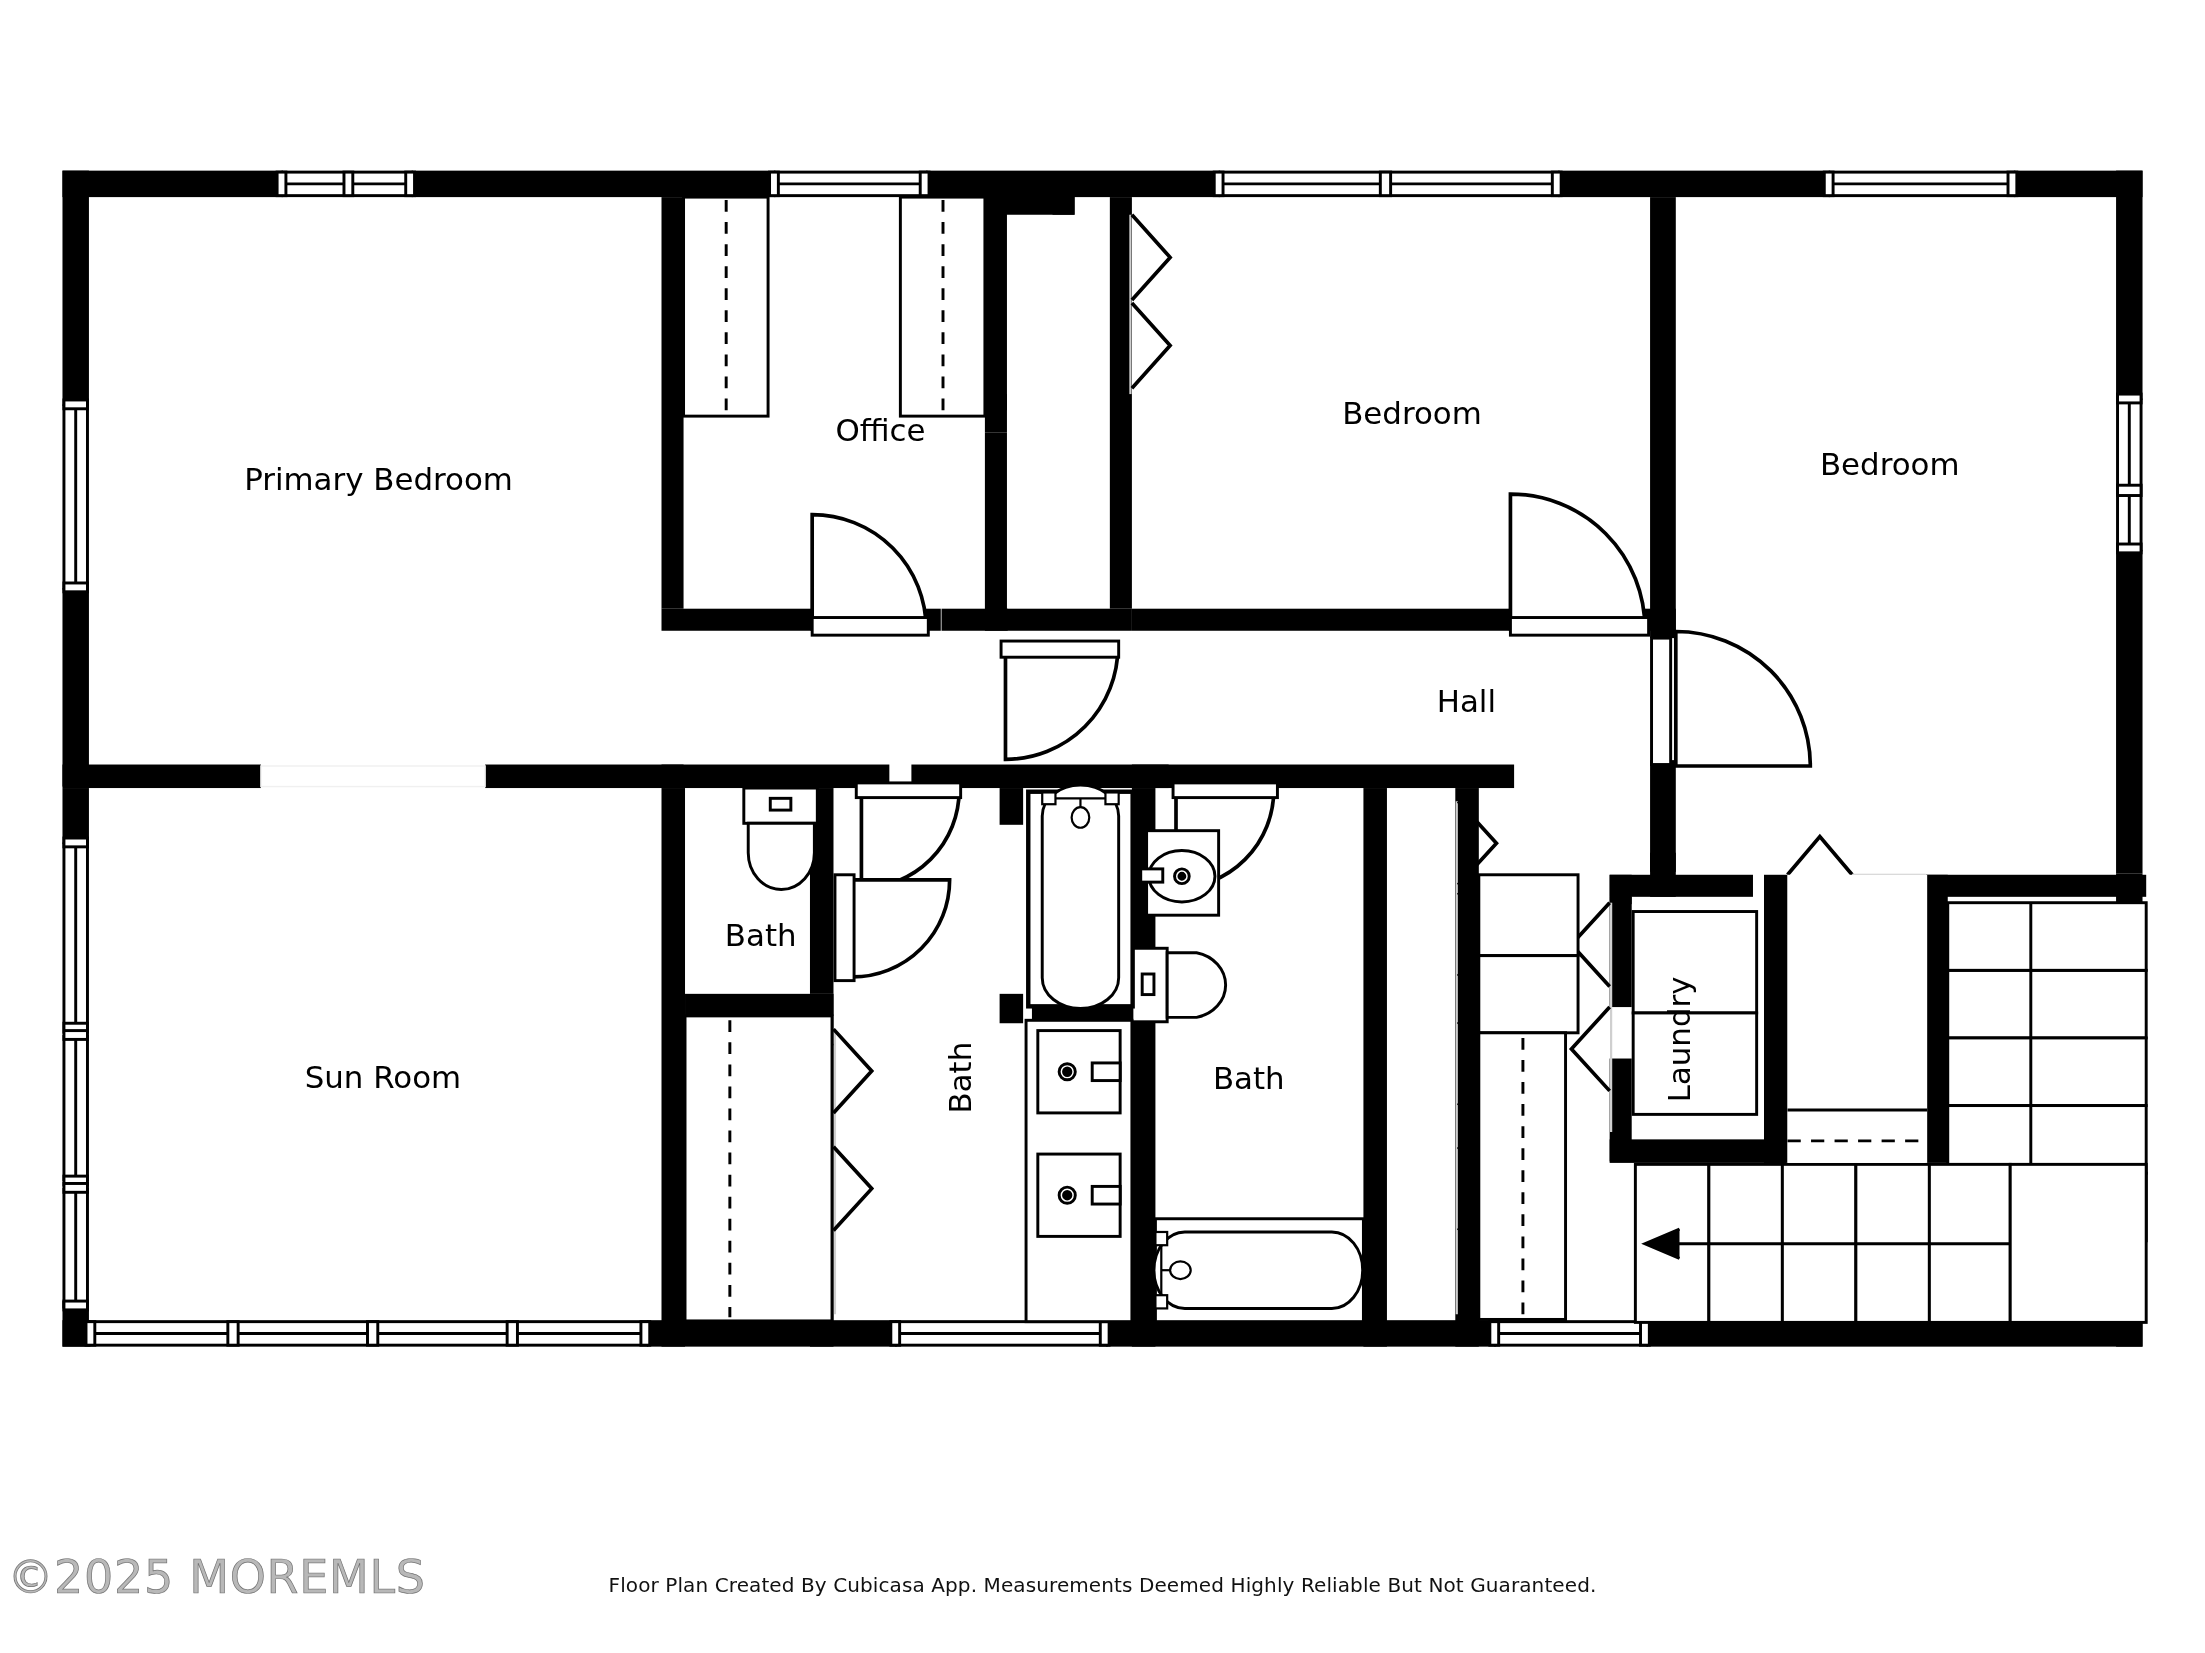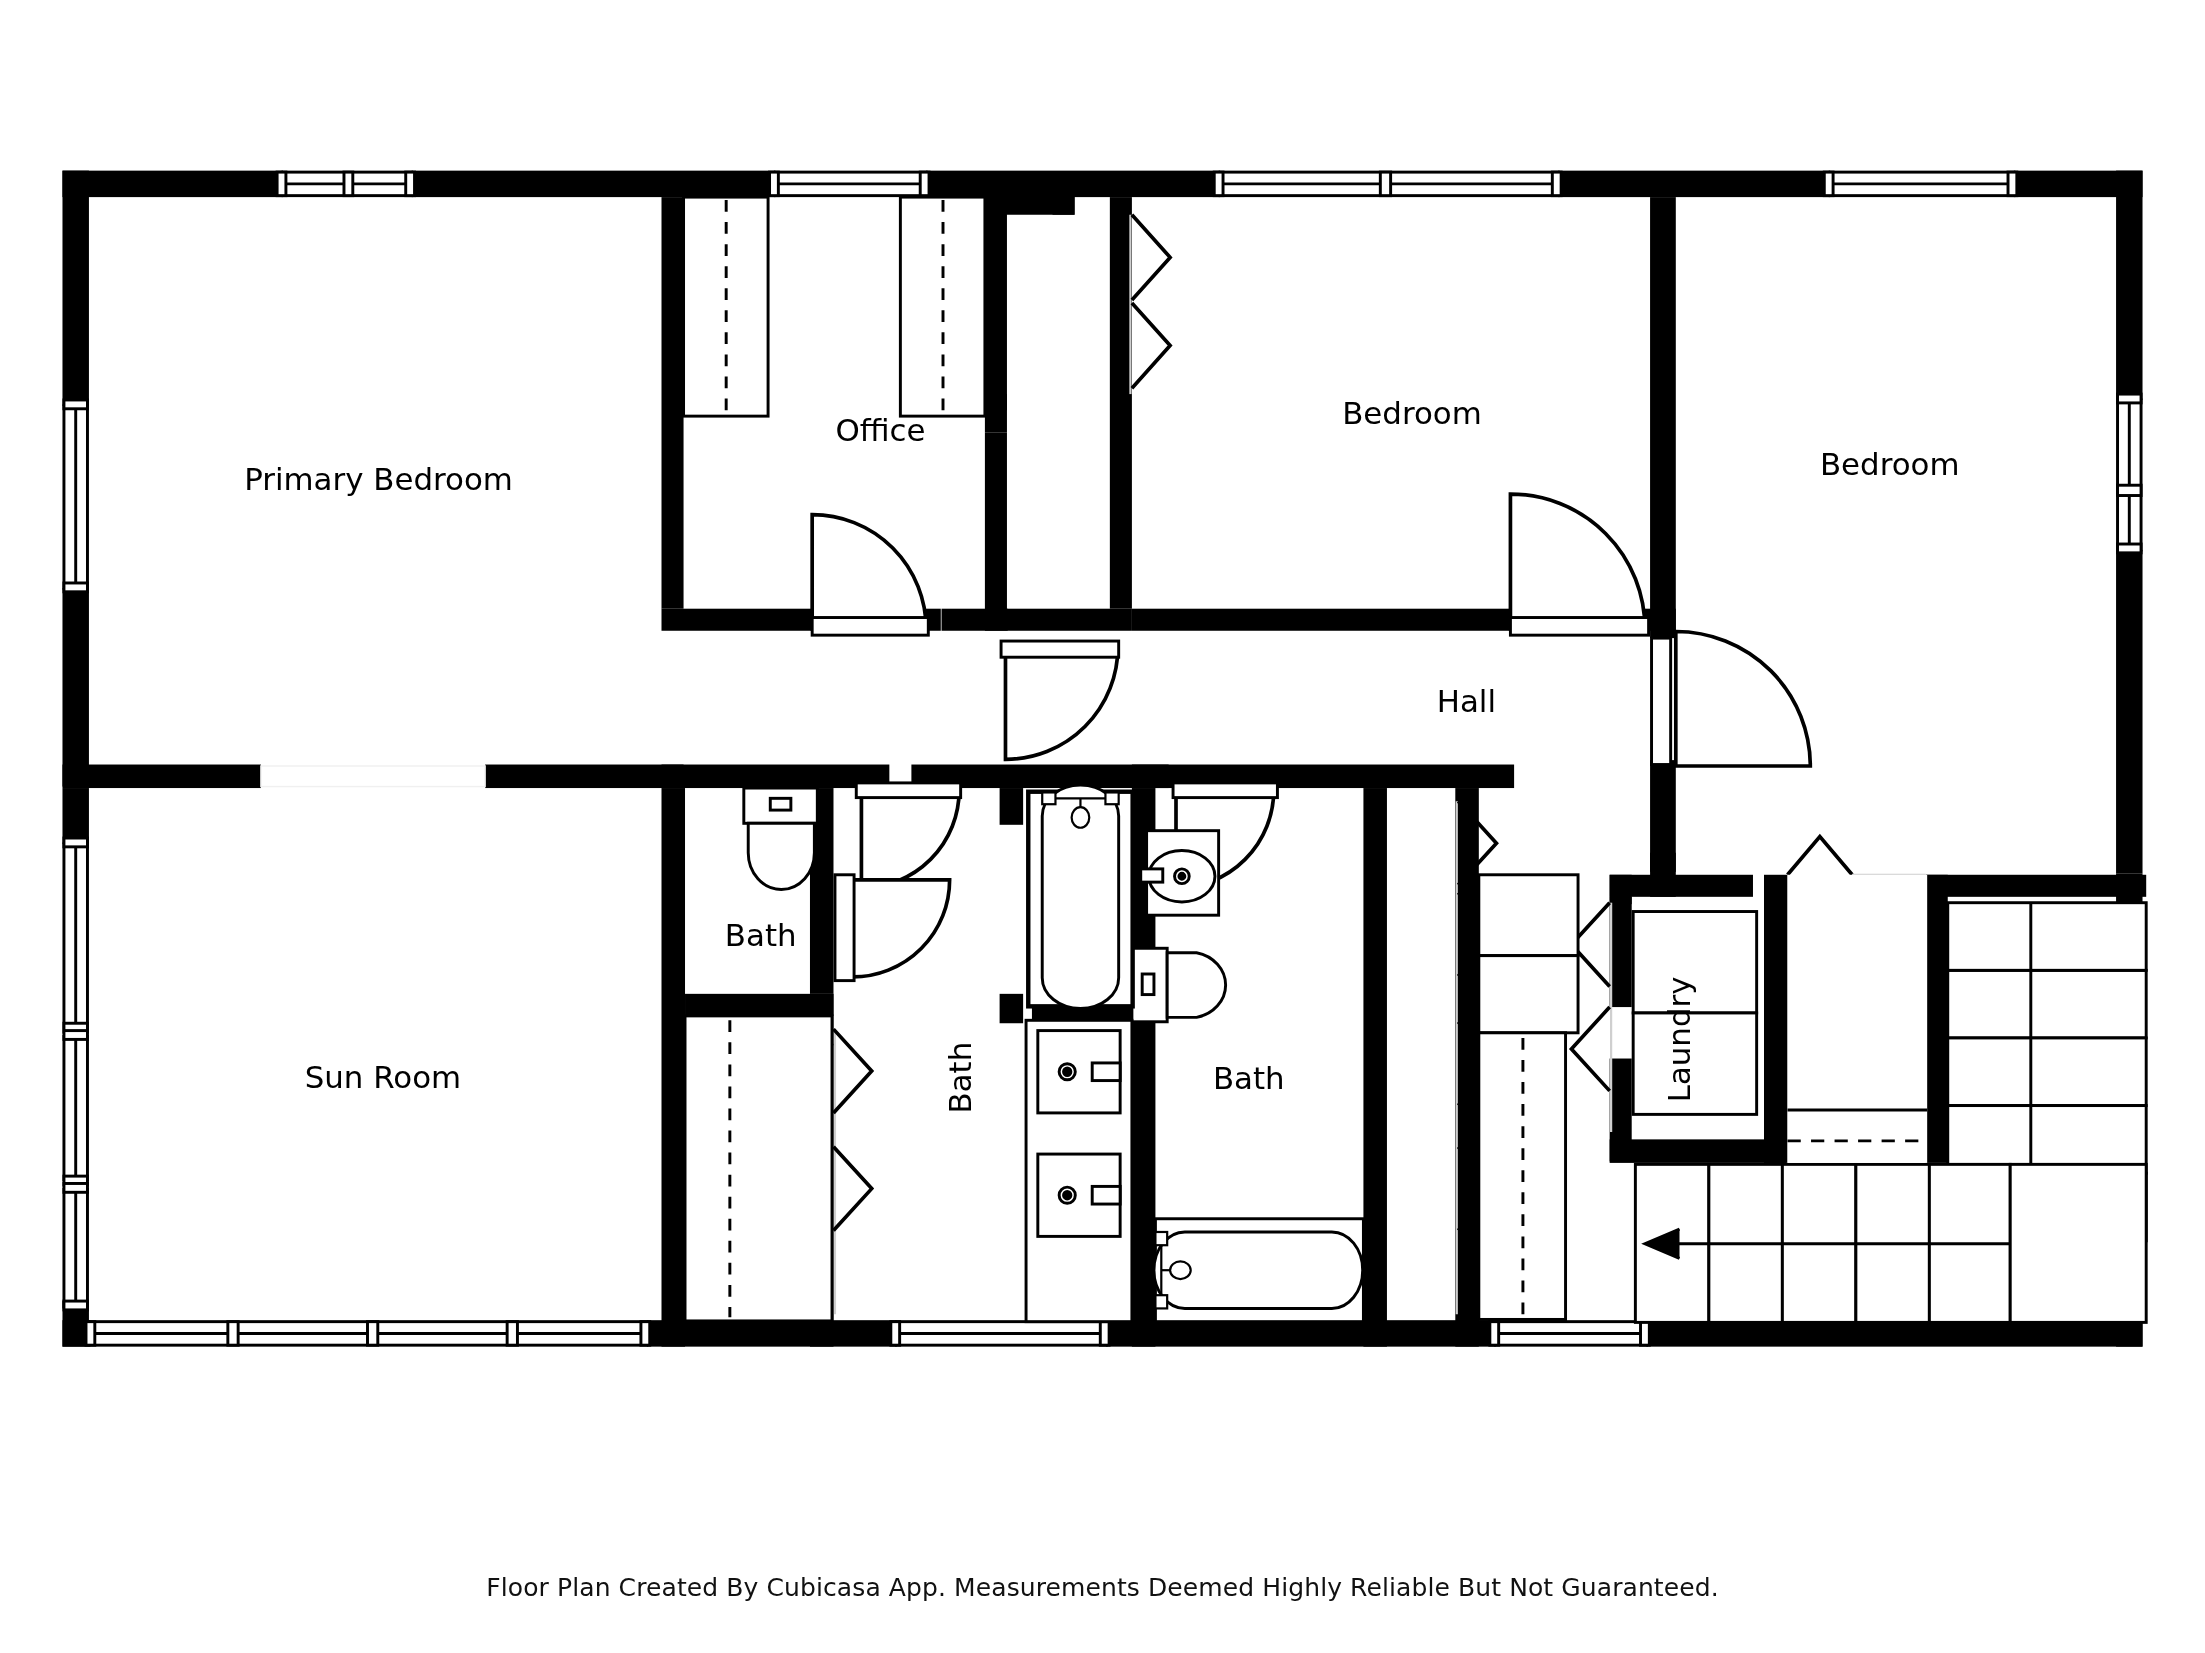--- a/index.html
+++ b/index.html
@@ -34,21 +34,21 @@
     text-anchor: middle;
     dominant-baseline: middle;
   }
   .footer-note {
     position: absolute;
     left: 0;
     top: 1573px;
     width: 2205px;
     text-align: center;
     font-family: "DejaVu Sans", sans-serif;
-    font-size: 25px;
+    font-size: 20px;
     color: #111111;
     letter-spacing: 0.1px;
   }
   .watermark {
     position: absolute;
     left: 7.4px;
     top: 1550px;
     font-family: "DejaVu Sans", sans-serif;
     font-size: 46px;
     color: rgba(20,20,20,0.30);
@@ -463,16 +463,17 @@
       <text class="room-label" x="1995" y="957">Hall</text>
       <text class="room-label" x="521" y="1469">Sun Room</text>
       <text class="room-label" x="1035" y="1276">Bath</text>
       <text class="room-label" x="1310" y="1466" transform="rotate(-90 1310 1466)">Bath</text>
       <text class="room-label" x="1699" y="1470">Bath</text>
       <text class="room-label" x="2288" y="1414" transform="rotate(-90 2288 1414)">Laundry</text>
     </g>
 
   </svg>
 
+  <div class="watermark">©2025 MOREMLS</div>
   <div class="footer-note">Floor Plan Created By Cubicasa App. Measurements Deemed Highly Reliable But Not Guaranteed.</div>
 
 </div>
 
 
 </body></html>

